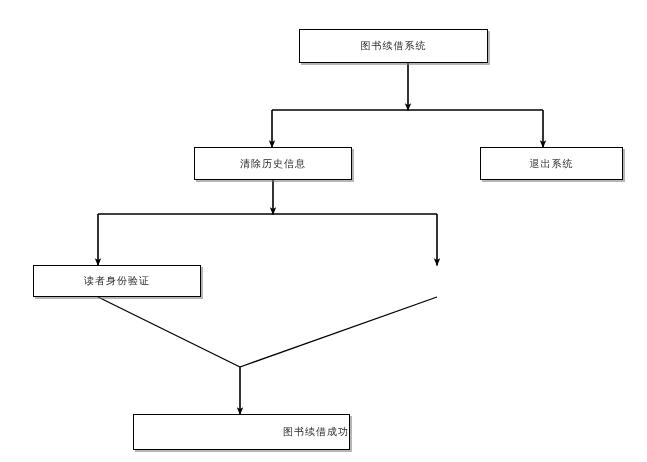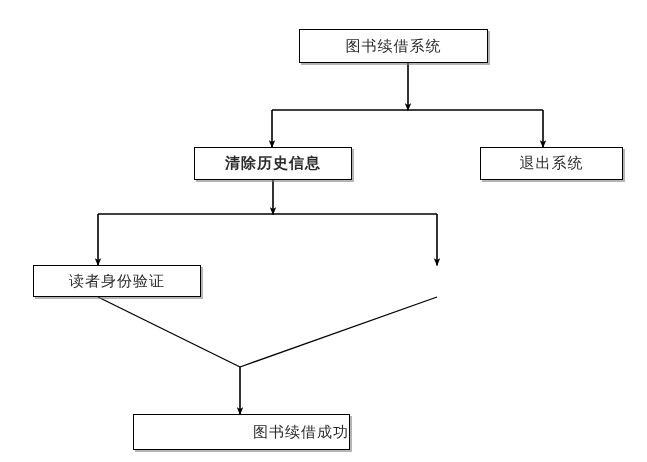--- a/index.html
+++ b/index.html
@@ -20,39 +20,39 @@
   }
   .node {
     position: absolute;
     box-sizing: border-box;
     border: 1px solid #000000;
     background: #ffffff;
     display: flex;
     align-items: center;
     justify-content: center;
     color: #2a2a2a;
-    font-size: 15px;
+    font-size: 10px;
     letter-spacing: 1px;
     white-space: nowrap;
     z-index: 3;
   }
   .node-shadow {
     box-shadow: 2px 2px 0 0 rgba(120,120,120,0.55);
   }
   #edges {
     position: absolute;
     left: 0;
     top: 0;
     width: 647px;
     height: 462px;
     z-index: 1;
   }
   
   #node-root       { left: 299px; top: 29px;  width: 189px; height: 34px; }
-  #node-clear      { left: 194px; top: 147px; width: 158px; height: 33px; font-weight: bold; }
+  #node-clear      { left: 194px; top: 147px; width: 158px; height: 33px; }
   #node-exit       { left: 480px; top: 147px; width: 143px; height: 33px; }
   #node-verify     { left: 33px;  top: 265px; width: 168px; height: 32px; }
   #node-select     { left: 357px; top: 265px; width: 158px; height: 32px; }
   #node-success    { left: 133px; top: 414px; width: 217px; height: 36px; justify-content: flex-end; }
 </style>
 </head>
 <body>
 
 <div id="canvas">
 

